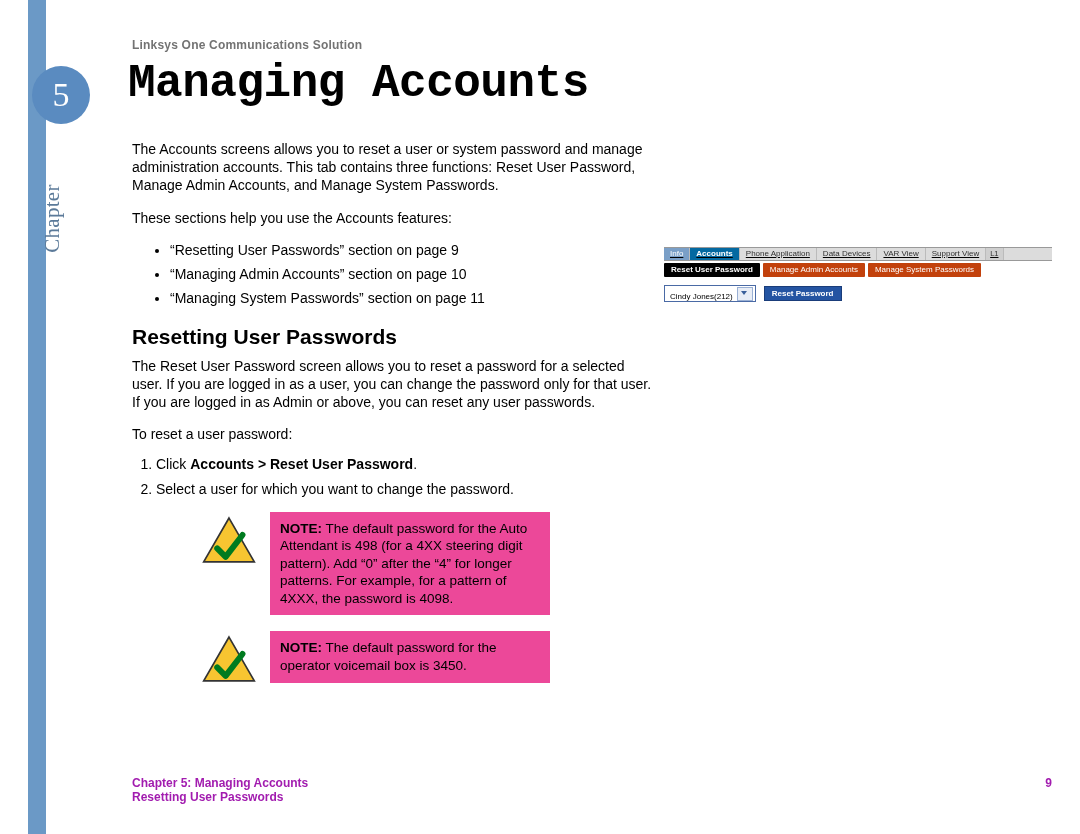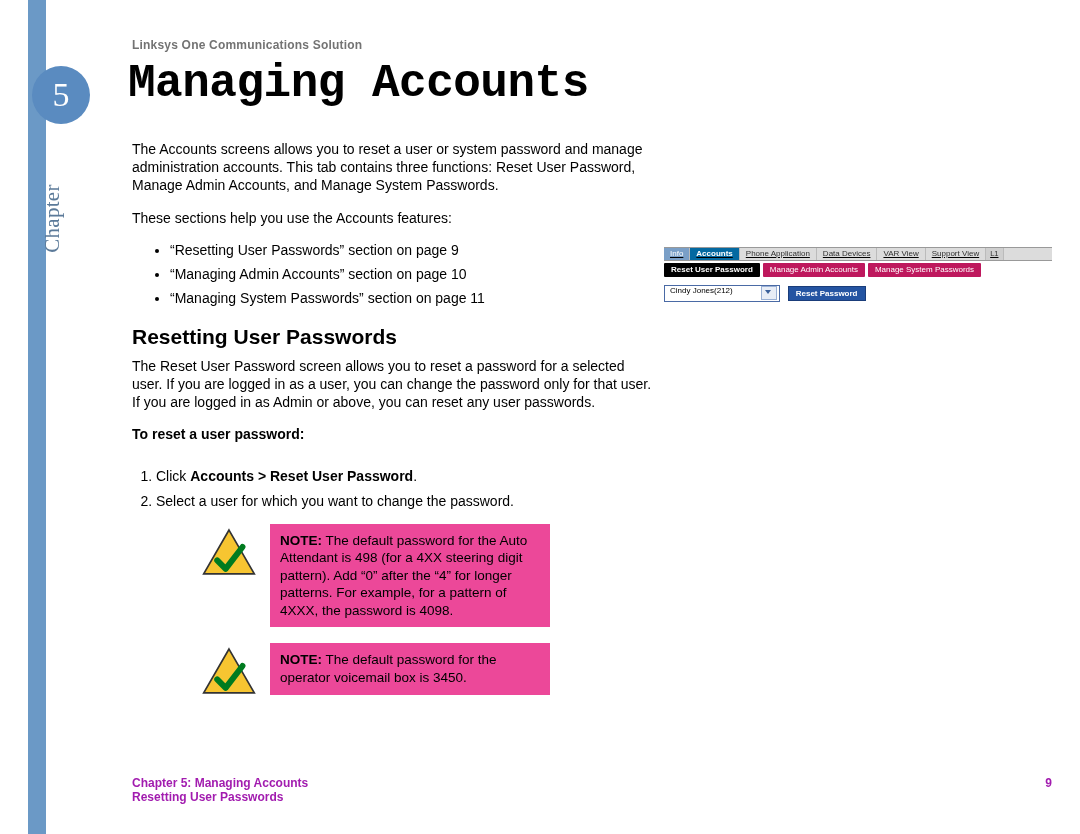--- a/index.html
+++ b/index.html
@@ -79,21 +79,21 @@
     margin: 4px 0 14px 0;
     padding-left: 38px;
   }
   .content ul li { margin-bottom: 6px; }
   .section-h {
     font-size: 21px;
     font-weight: bold;
     margin: 16px 0 6px 0;
     font-stretch: condensed;
   }
-  .step-h { font-weight: bold; margin: 14px 0 24px 0; }
+  .step-h { font-weight: normal; margin: 14px 0 12px 0; }
   ol.steps { margin: 0 0 14px 0; padding-left: 24px; }
   ol.steps li { margin-bottom: 6px; }
   .note-row {
     display: flex;
     align-items: flex-start;
     margin-left: 70px;
     margin-bottom: 16px;
     width: 400px;
   }
   .warn-icon {
@@ -141,37 +141,36 @@
     margin-top: 2px;
   }
   .ui-sub {
     padding: 2px 7px 3px 7px;
     margin-right: 3px;
     color: #fff;
     cursor: pointer;
     border-radius: 1px;
   }
   .ui-sub.g { background:#000000; font-weight:bold;}
-  .ui-sub.b { background:#be185d; }
+  .ui-sub.b { background:#c2410c; }
   .ui-ctrl-row {
     display: flex;
     align-items: center;
     margin-top: 8px;
     gap: 8px;
   }
   .ui-select {
     font-size: 8px;
     border: 1px solid #4a6aa5;
     display: inline-flex;
-    align-items: flex-start;
+    align-items: flex-end;
     height: 15px;
     padding: 0 2px 0 5px;
     background: #fff;
     cursor: pointer;
-    gap: 24px;
   }
   .ui-select .caret {
     display:inline-block;
     width:14px; height:12px;
     margin-left:4px;
     background:#e8edf6;
     border:1px solid #9ab0d4;
     position:relative;
   }
   .ui-select .caret::after{

